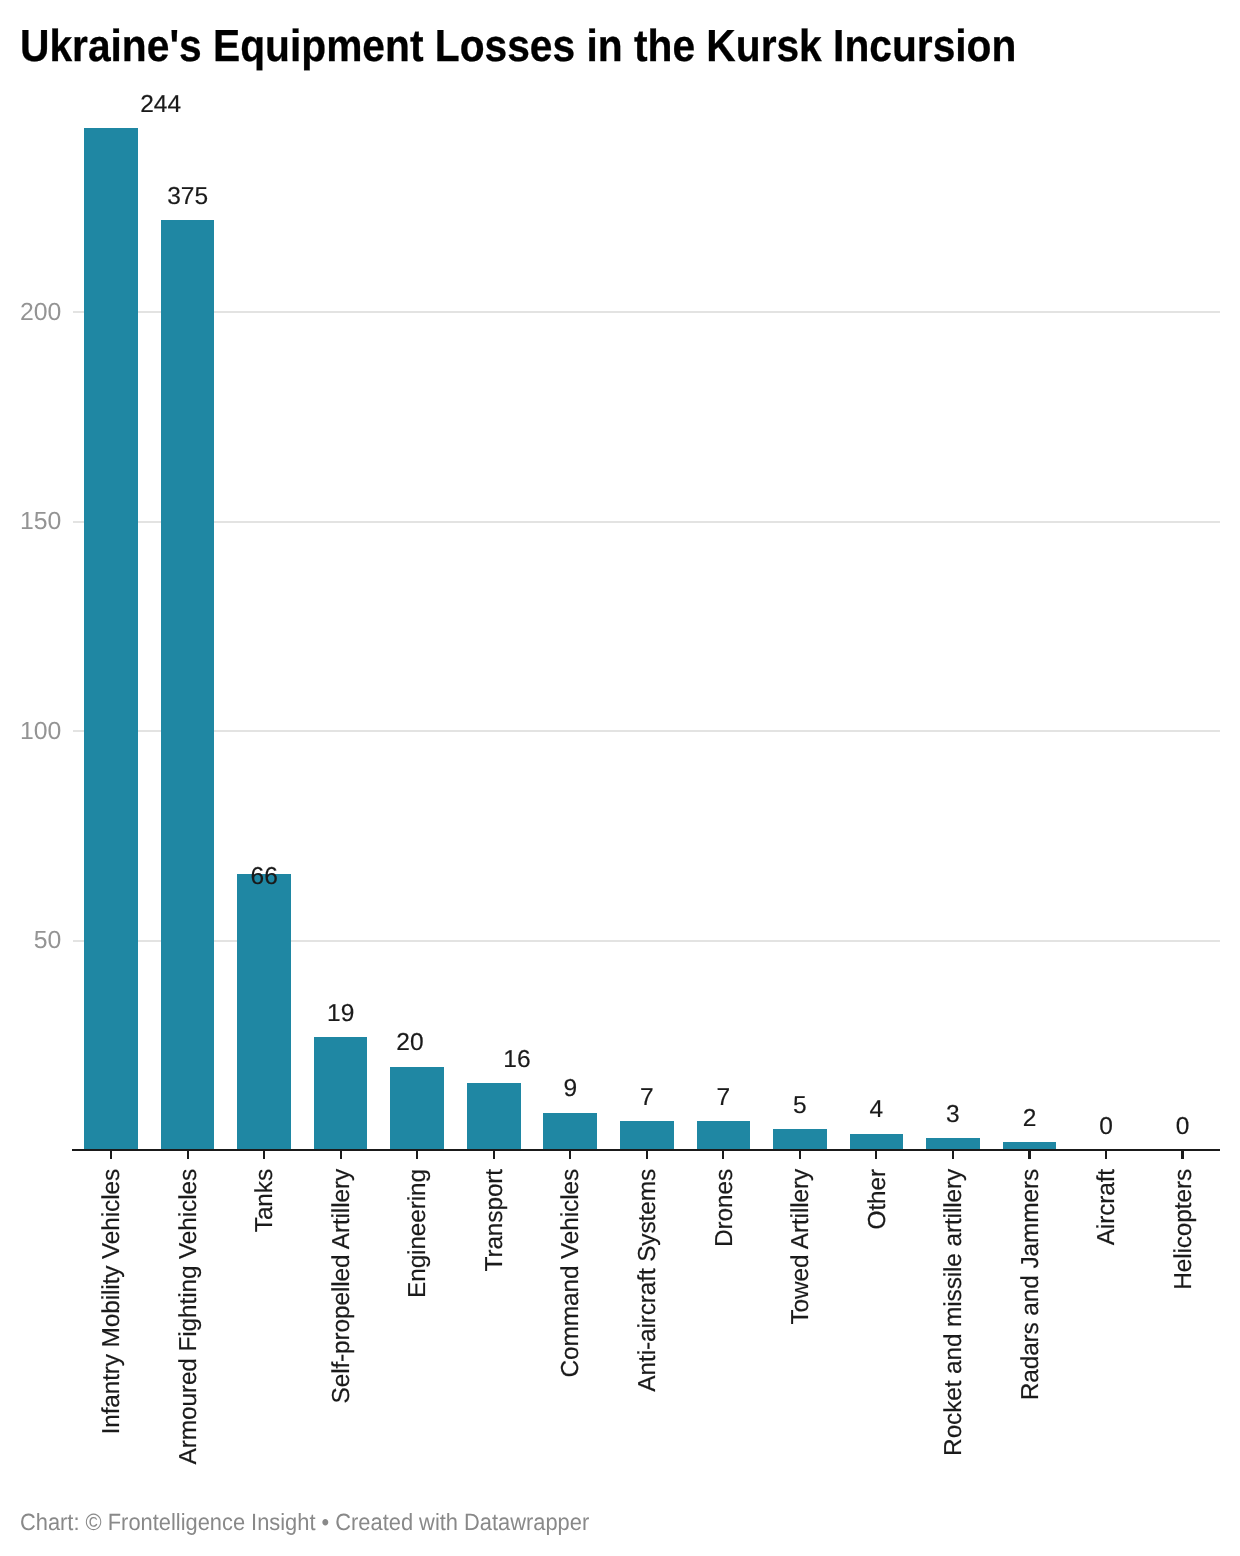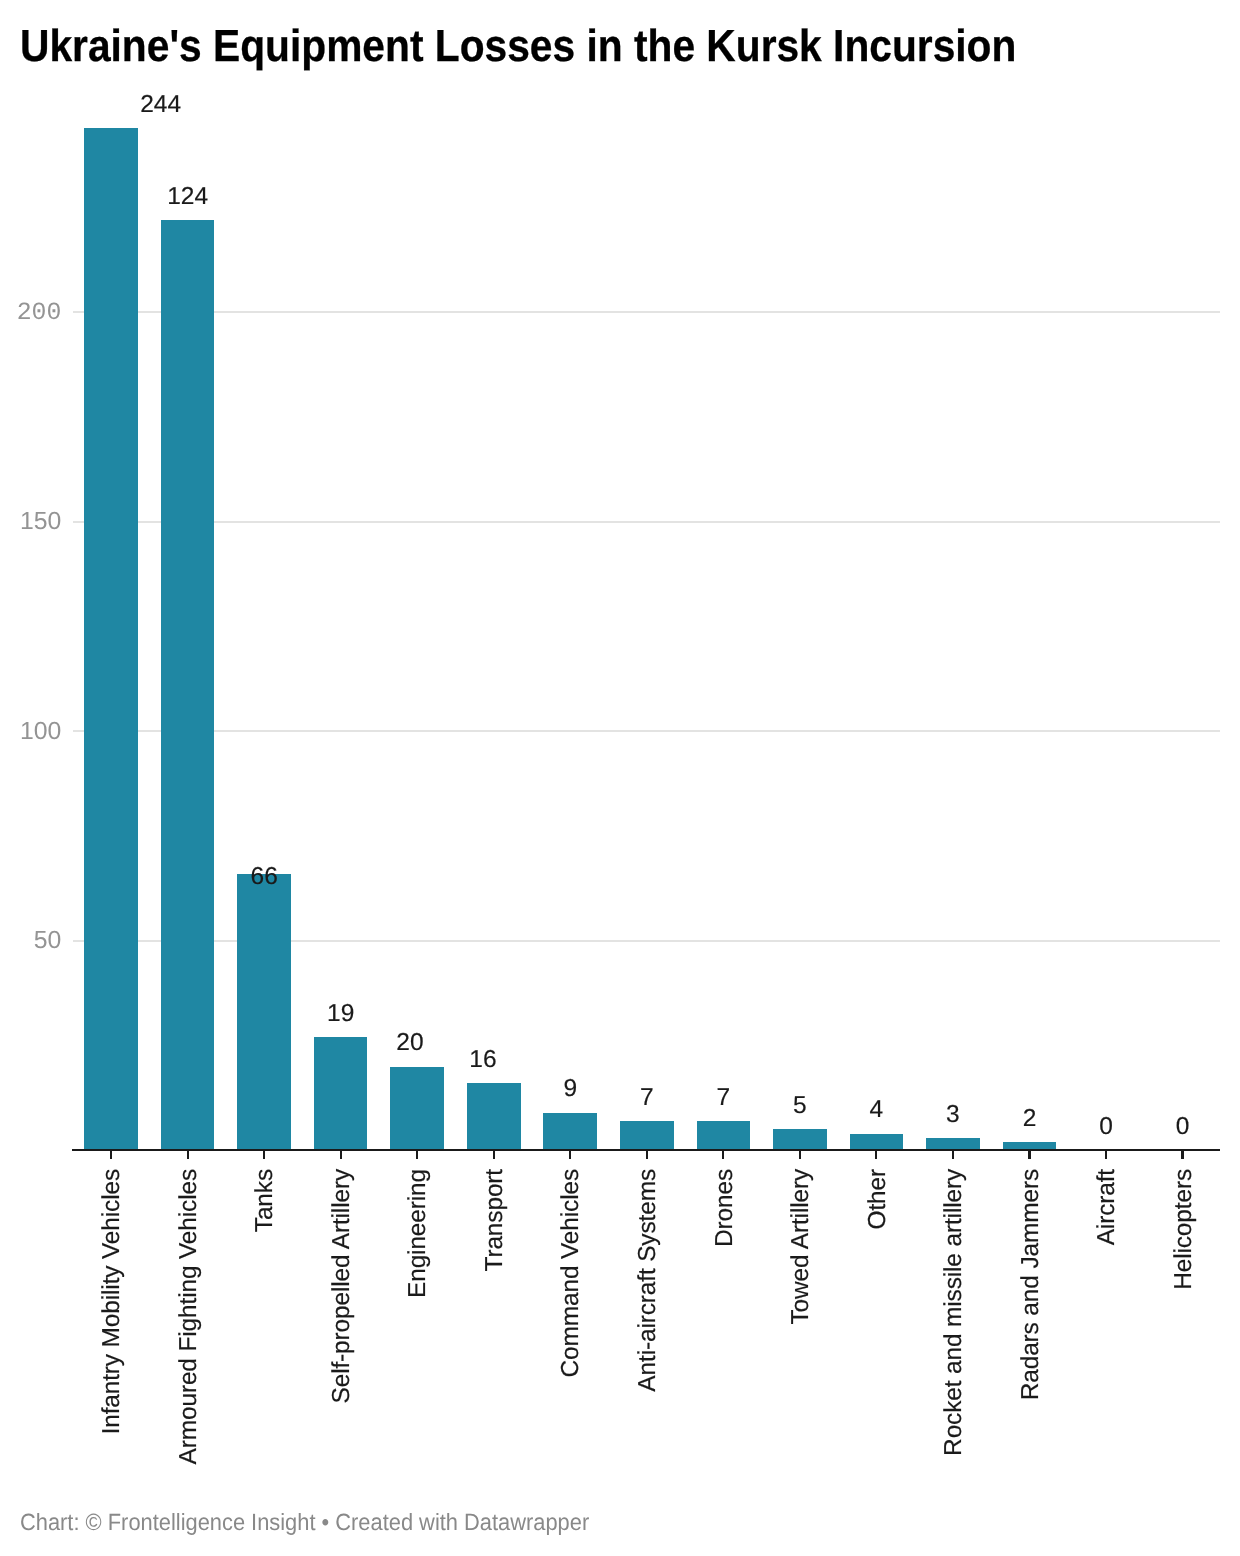--- a/index.html
+++ b/index.html
@@ -48,21 +48,21 @@
     <div id="gridlayer">
         <div class="gridline" style="left: 73.1px; top: 939.9px; width: 1146.7px;"></div>
         <div class="gridline" style="left: 73.1px; top: 730.4px; width: 1146.7px;"></div>
         <div class="gridline" style="left: 73.1px; top: 520.9px; width: 1146.7px;"></div>
         <div class="gridline" style="left: 73.1px; top: 311.4px; width: 1146.7px;"></div>
       </div>
     <div id="ylablayer">
         <div class="ytick-label" style="left: 0px; top: 929.3px; width: 61.3px;">50</div>
         <div class="ytick-label" style="left: 0px; top: 719.8px; width: 61.3px;">100</div>
         <div class="ytick-label" style="left: 0px; top: 510px; width: 61.3px;">150</div>
-        <div class="ytick-label" style="left: 0px; top: 300.8px; width: 61.3px; font-family: Liberation Mono, monospace;">200</div>
+        <div class="ytick-label" style="left: 0px; top: 300.8px; width: 61.3px;">200</div>
       </div>
     <div id="barlayer">
         <div class="bar" style="left: 84.3px; top: 128.04px; width: 53.6px; height: 1022.36px; background: rgb(31, 135, 163);"></div>
         <div class="bar" style="left: 160.83px; top: 220.22px; width: 53.6px; height: 930.18px; background: rgb(31, 135, 163);"></div>
         <div class="bar" style="left: 237.36px; top: 873.86px; width: 53.6px; height: 276.54px; background: rgb(31, 135, 163);"></div>
         <div class="bar" style="left: 313.89px; top: 1037.27px; width: 53.6px; height: 113.13px; background: rgb(31, 135, 163);"></div>
         <div class="bar" style="left: 390.42px; top: 1066.6px; width: 53.6px; height: 83.8px; background: rgb(31, 135, 163);"></div>
         <div class="bar" style="left: 466.95px; top: 1083.36px; width: 53.6px; height: 67.04px; background: rgb(31, 135, 163);"></div>
         <div class="bar" style="left: 543.48px; top: 1112.69px; width: 53.6px; height: 37.71px; background: rgb(31, 135, 163);"></div>
         <div class="bar" style="left: 620.01px; top: 1121.07px; width: 53.6px; height: 29.33px; background: rgb(31, 135, 163);"></div>
@@ -87,25 +87,25 @@
         <div class="xtick" style="left: 722.24px; top: 1150.4px; width: 2.2px; height: 8.9px;"></div>
         <div class="xtick" style="left: 798.77px; top: 1150.4px; width: 2.2px; height: 8.9px;"></div>
         <div class="xtick" style="left: 875.3px; top: 1150.4px; width: 2.2px; height: 8.9px;"></div>
         <div class="xtick" style="left: 951.83px; top: 1150.4px; width: 2.2px; height: 8.9px;"></div>
         <div class="xtick" style="left: 1028.36px; top: 1150.4px; width: 2.2px; height: 8.9px;"></div>
         <div class="xtick" style="left: 1104.89px; top: 1150.4px; width: 2.2px; height: 8.9px;"></div>
         <div class="xtick" style="left: 1181.42px; top: 1150.4px; width: 2.2px; height: 8.9px;"></div>
       </div>
     <div id="vlablayer">
         <div class="vlabel" style="left: 41.1px; top: 92.74px; width: 140px; text-align: right;">244</div>
-        <div class="vlabel" style="left: 117.63px; top: 184.92px; width: 140px;">124</div>
+        <div class="vlabel" style="left: 117.63px; top: 184.92px; width: 140px;">375</div>
         <div class="vlabel" style="left: 194.16px; top: 865px; width: 140px;">66</div>
         <div class="vlabel" style="left: 270.69px; top: 1001.97px; width: 140px;">19</div>
         <div class="vlabel" style="left: 340px; top: 1031.3px; width: 140px;">20</div>
-        <div class="vlabel" style="left: 413px; top: 1048.06px; width: 140px;">16</div>
+        <div class="vlabel" style="left: 447px; top: 1048.06px; width: 140px;">16</div>
         <div class="vlabel" style="left: 500.28px; top: 1077.39px; width: 140px;">9</div>
         <div class="vlabel" style="left: 576.81px; top: 1085.77px; width: 140px;">7</div>
         <div class="vlabel" style="left: 653.34px; top: 1085.77px; width: 140px;">7</div>
         <div class="vlabel" style="left: 729.87px; top: 1094.15px; width: 140px;">5</div>
         <div class="vlabel" style="left: 806.4px; top: 1098.34px; width: 140px;">4</div>
         <div class="vlabel" style="left: 882.93px; top: 1102.53px; width: 140px;">3</div>
         <div class="vlabel" style="left: 959.46px; top: 1106.72px; width: 140px;">2</div>
         <div class="vlabel" style="left: 1035.99px; top: 1115.1px; width: 140px;">0</div>
         <div class="vlabel" style="left: 1112.52px; top: 1115.1px; width: 140px;">0</div>
       </div>

